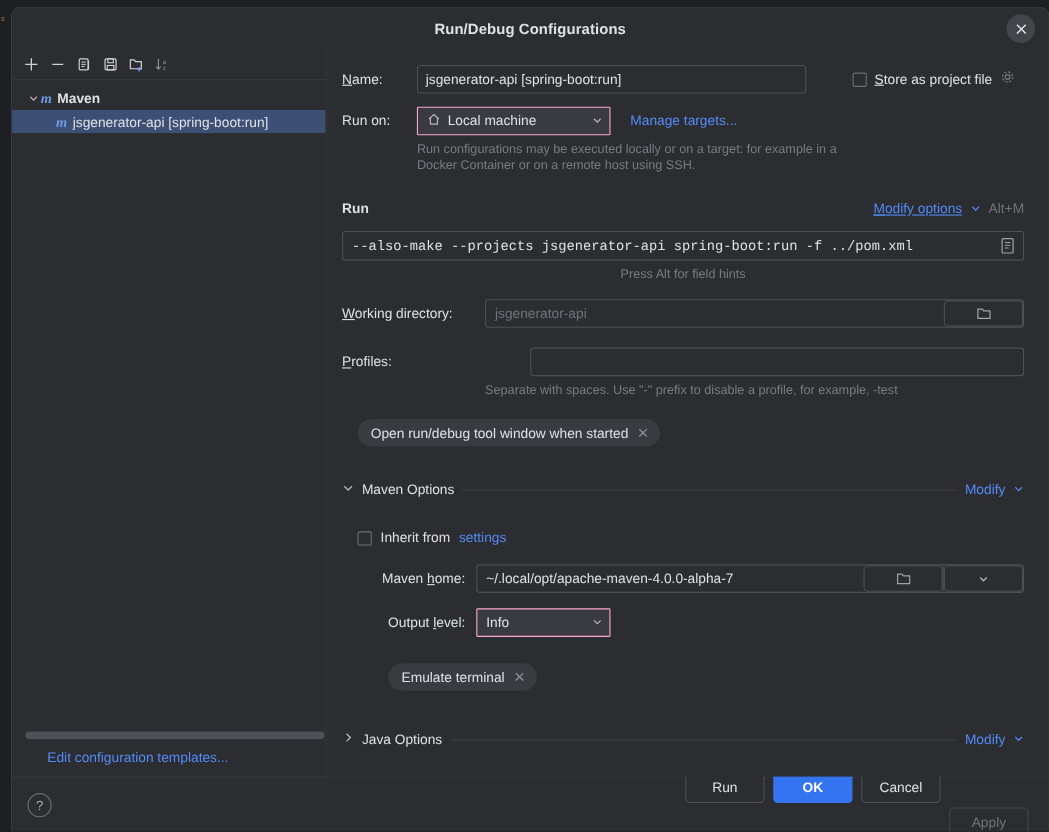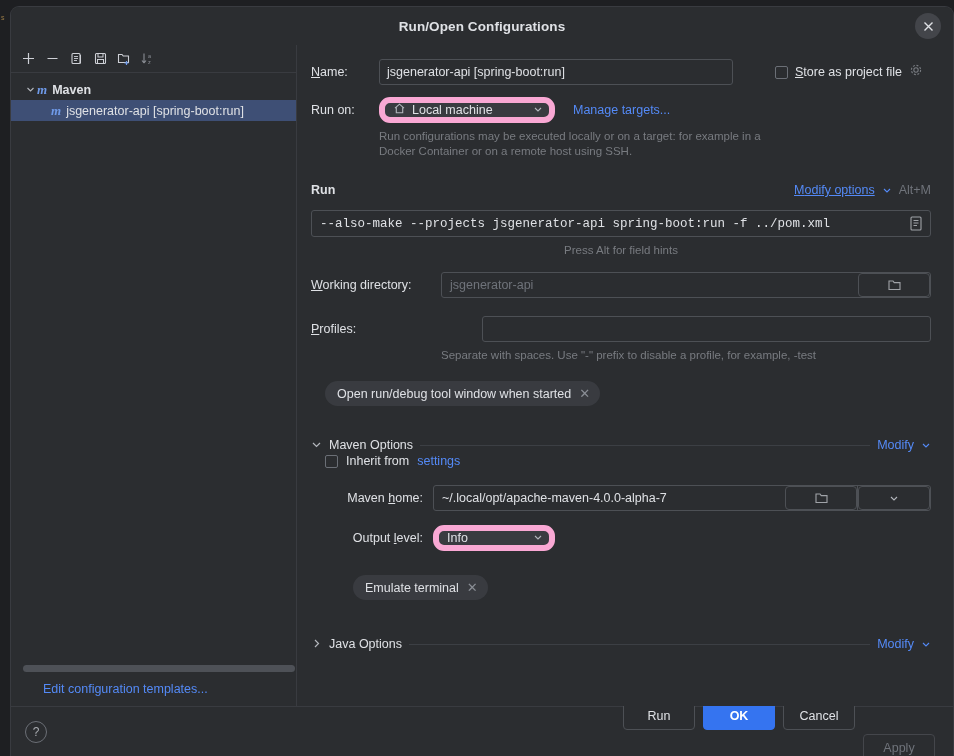--- a/index.html
+++ b/index.html
@@ -123,22 +123,22 @@
     border-radius: 3px;
     height: 26px;
     color: #dfe1e5;
     font-size: 12.5px;
     padding: 0 7px;
     display: flex; align-items: center;
     font-family: "Liberation Sans", sans-serif;
   }
   .combo {
     background: #393b40;
-    border: 6px solid #f9a8d4;
-    border-radius: 11px;
+    border: 1px solid #f9a8d4;
+    border-radius: 1px;
     height: 26px;
     color: #dfe1e5;
     font-size: 12.5px;
     padding: 0 6px 0 8px;
     display: flex; align-items: center; gap: 6px;
     cursor: pointer;
   }
   .combo .chev { margin-left: auto; }
   .link { color: #548af7; font-size: 12.5px; cursor: pointer; }
   .link.u { text-decoration: underline; }
@@ -223,21 +223,21 @@
 </head>
 <body>
 
 <div class="desktop">
   <div class="desktop-left-hint">s</div>
 </div>
 
 <div class="dialog">
 
   <div class="titlebar">
-    <div class="title">Run/Open Configurations</div>
+    <div class="title">Run/Debug Configurations</div>
     <div class="close-btn">
       <svg width="11" height="11" viewBox="0 0 11 11">
           <path d="M1.5 1.5 L9.5 9.5 M9.5 1.5 L1.5 9.5" stroke="#dfe1e5" stroke-width="1.4" fill="none"></path>
         </svg>
     </div>
   </div>
 
   <div class="body-split">
 
     <div class="left-pane">
@@ -387,21 +387,21 @@
       </div>
       <div class="hint" style="margin-left:130px; margin-bottom:18px;">Separate with spaces. Use "-" prefix to disable a profile, for example, -test</div>
 
       <div style="margin-left:14px; margin-bottom:30px;">
         <span class="tag">
           <span>Open run/debug tool window when started</span>
           <span class="x">✕</span>
         </span>
       </div>
 
-      <div class="section-hdr" style="margin-bottom:0;">
+      <div class="section-hdr" style="margin-bottom:28px;">
         <span>
           <svg width="11" height="11" viewBox="0 0 11 11">
               <path d="M2 4 L5.5 7.5 L9 4" stroke="#b4b7bd" stroke-width="1.2" fill="none"></path>
             </svg>
         </span>
         <div class="stitle">Maven Options</div>
         <div class="rule"></div>
         <div class="smod">Modify</div>
         <span>
           <svg width="10" height="10" viewBox="0 0 10 10">

